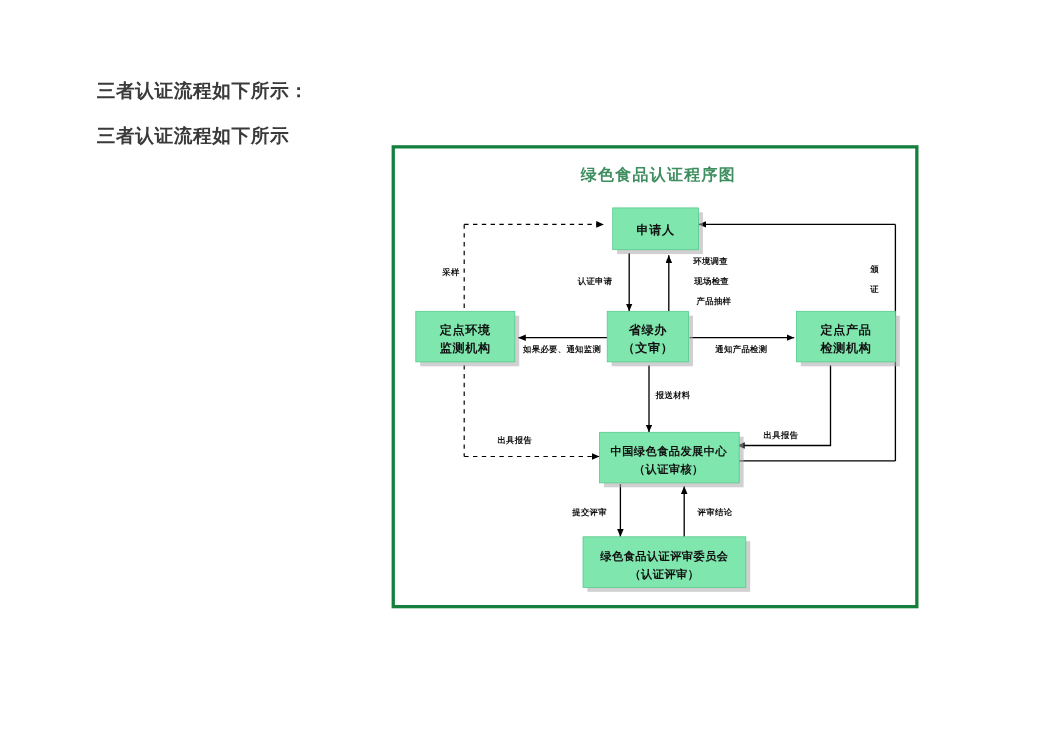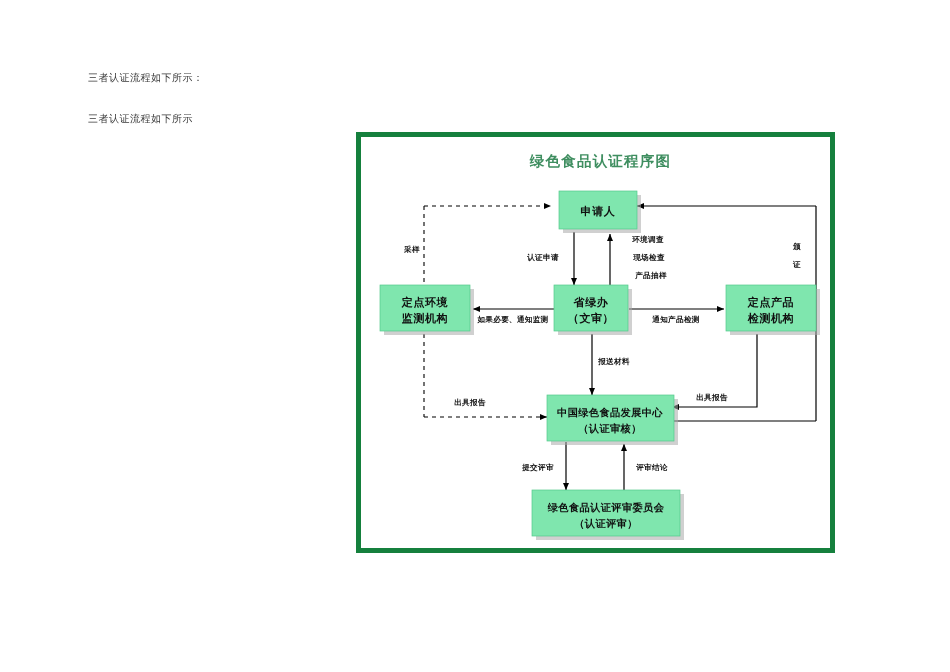--- a/index.html
+++ b/index.html
@@ -14,35 +14,36 @@
     font-family: "Liberation Sans", "DejaVu Sans", sans-serif;
     overflow: hidden;
   }
   .page {
     position: absolute;
     inset: 0;
     background: #ffffff;
   }
   .doc-line {
     position: absolute;
-    font-size: 10px;
+    font-size: 17px;
     color: #3a3a3a;
     letter-spacing: 0.5px;
     white-space: nowrap;
+    font-weight: bold;
   }
   #intro-line { left: 88px; top: 71px; }
   #subtitle-line { left: 88px; top: 112px; }
 
   .diagram-frame {
     position: absolute;
     left: 356px;
     top: 132px;
     width: 479px;
     height: 421px;
-    border: 5px solid #15803d;
+    border: 3px solid #15803d;
     background: #ffffff;
     box-sizing: border-box;
   }
   .diagram-svg {
     position: absolute;
     left: 0;
     top: 0;
     width: 479px;
     height: 421px;
     display: block;

